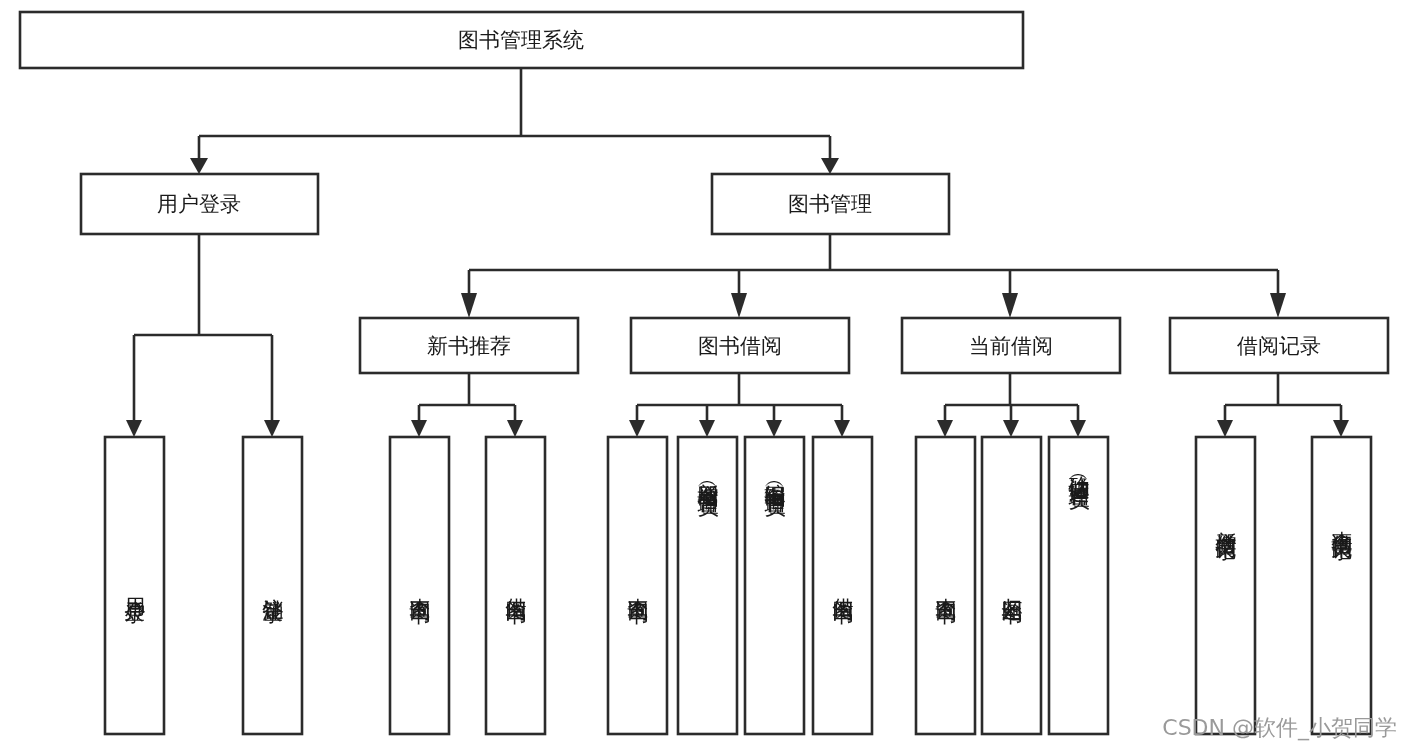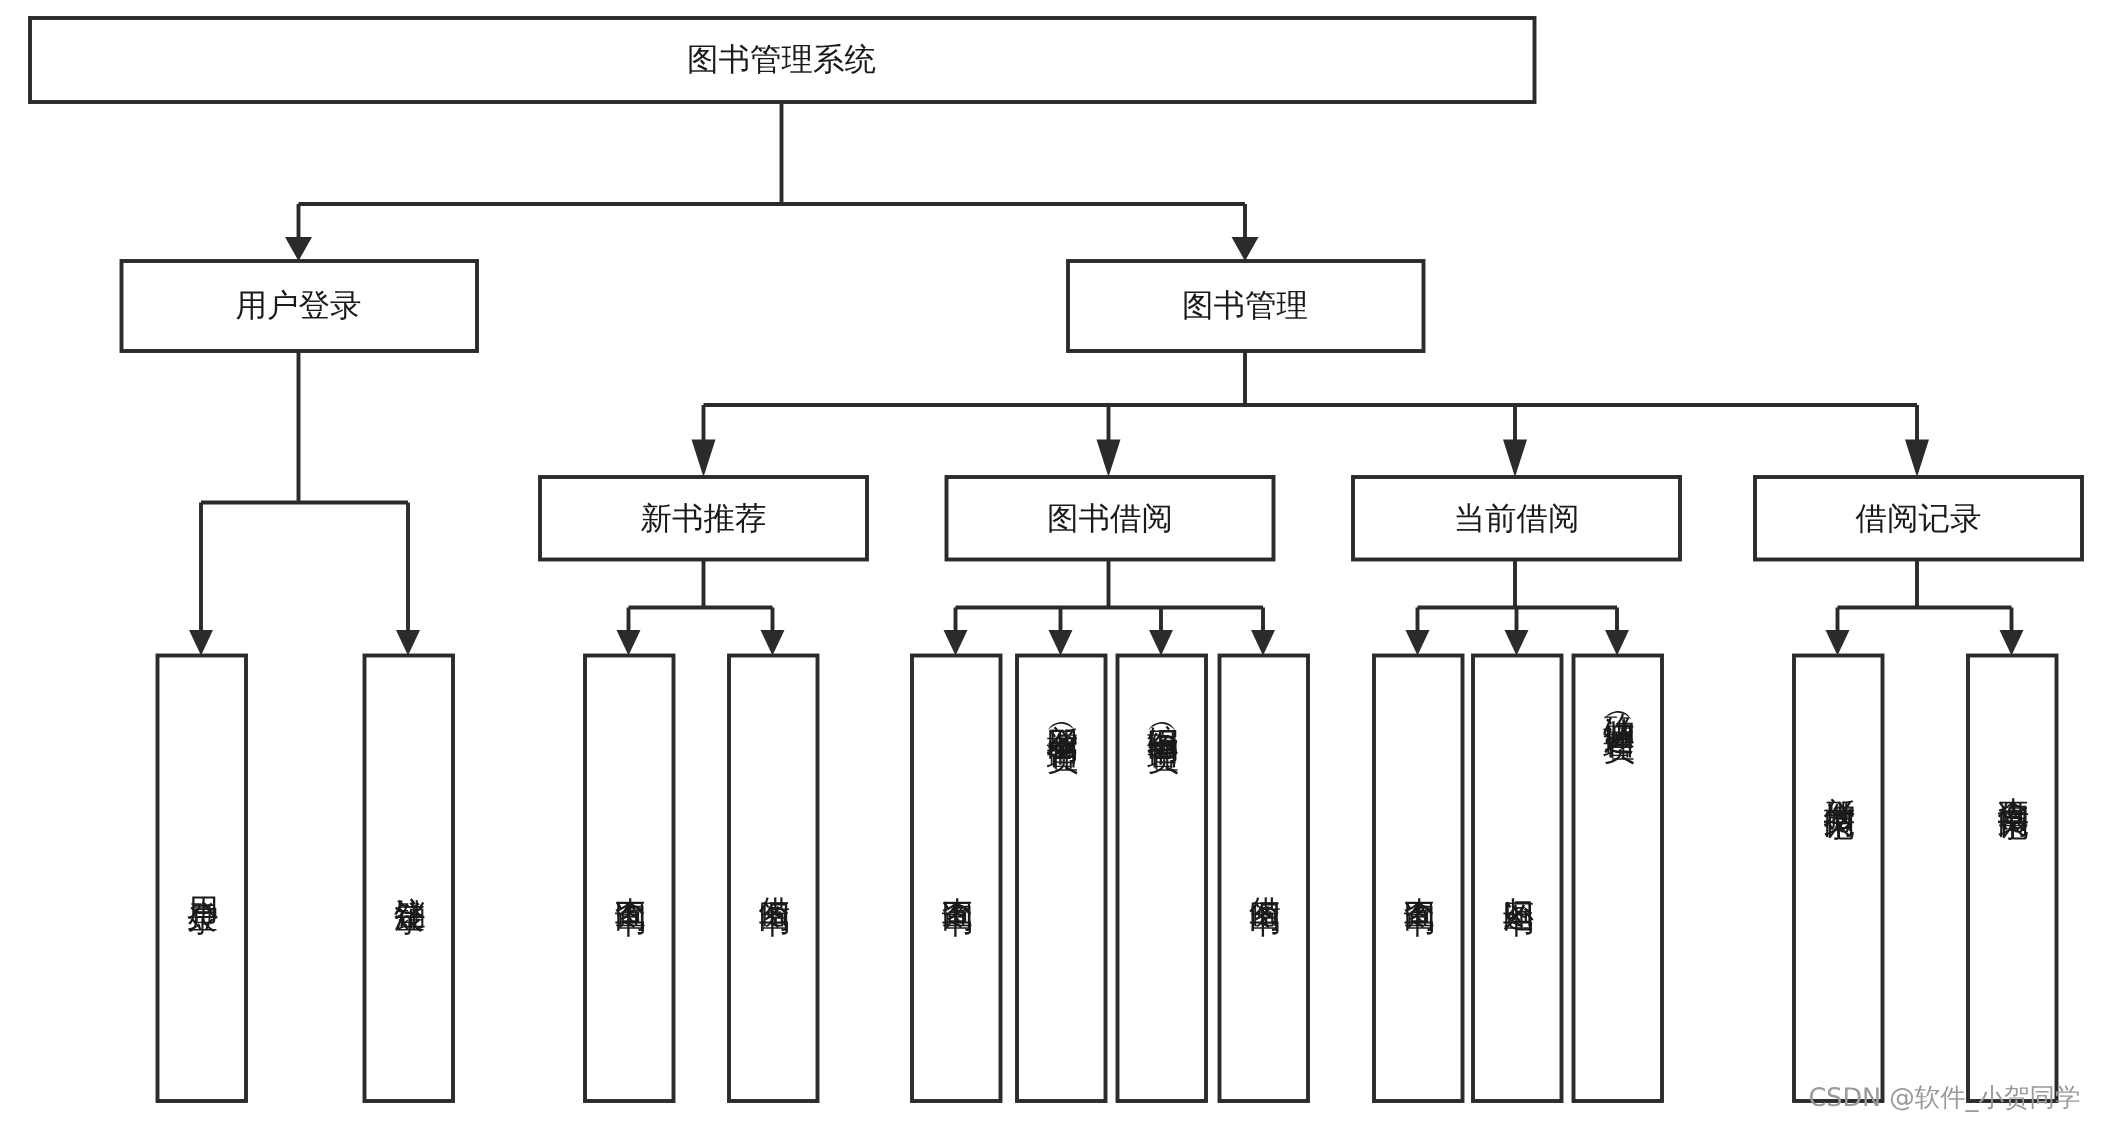--- a/index.html
+++ b/index.html
@@ -53,24 +53,24 @@
   .node-label-v {
     font-family: "DejaVu Sans", "Liberation Sans", sans-serif;
     font-size: 21px;
     fill: #1a1a1a;
     text-anchor: middle;
     dominant-baseline: middle;
     letter-spacing: 2px;
   }
   .watermark {
     position: absolute;
-    right: 18px;
+    right: 8px;
     bottom: 4px;
     font-family: "DejaVu Sans", "Liberation Sans", sans-serif;
-    font-size: 17px;
+    font-size: 22px;
     color: #9a9a9a;
     white-space: nowrap;
     user-select: none;
   }
 </style>
 </head>
 <body>
 
 <div id="diagram-root">
 

